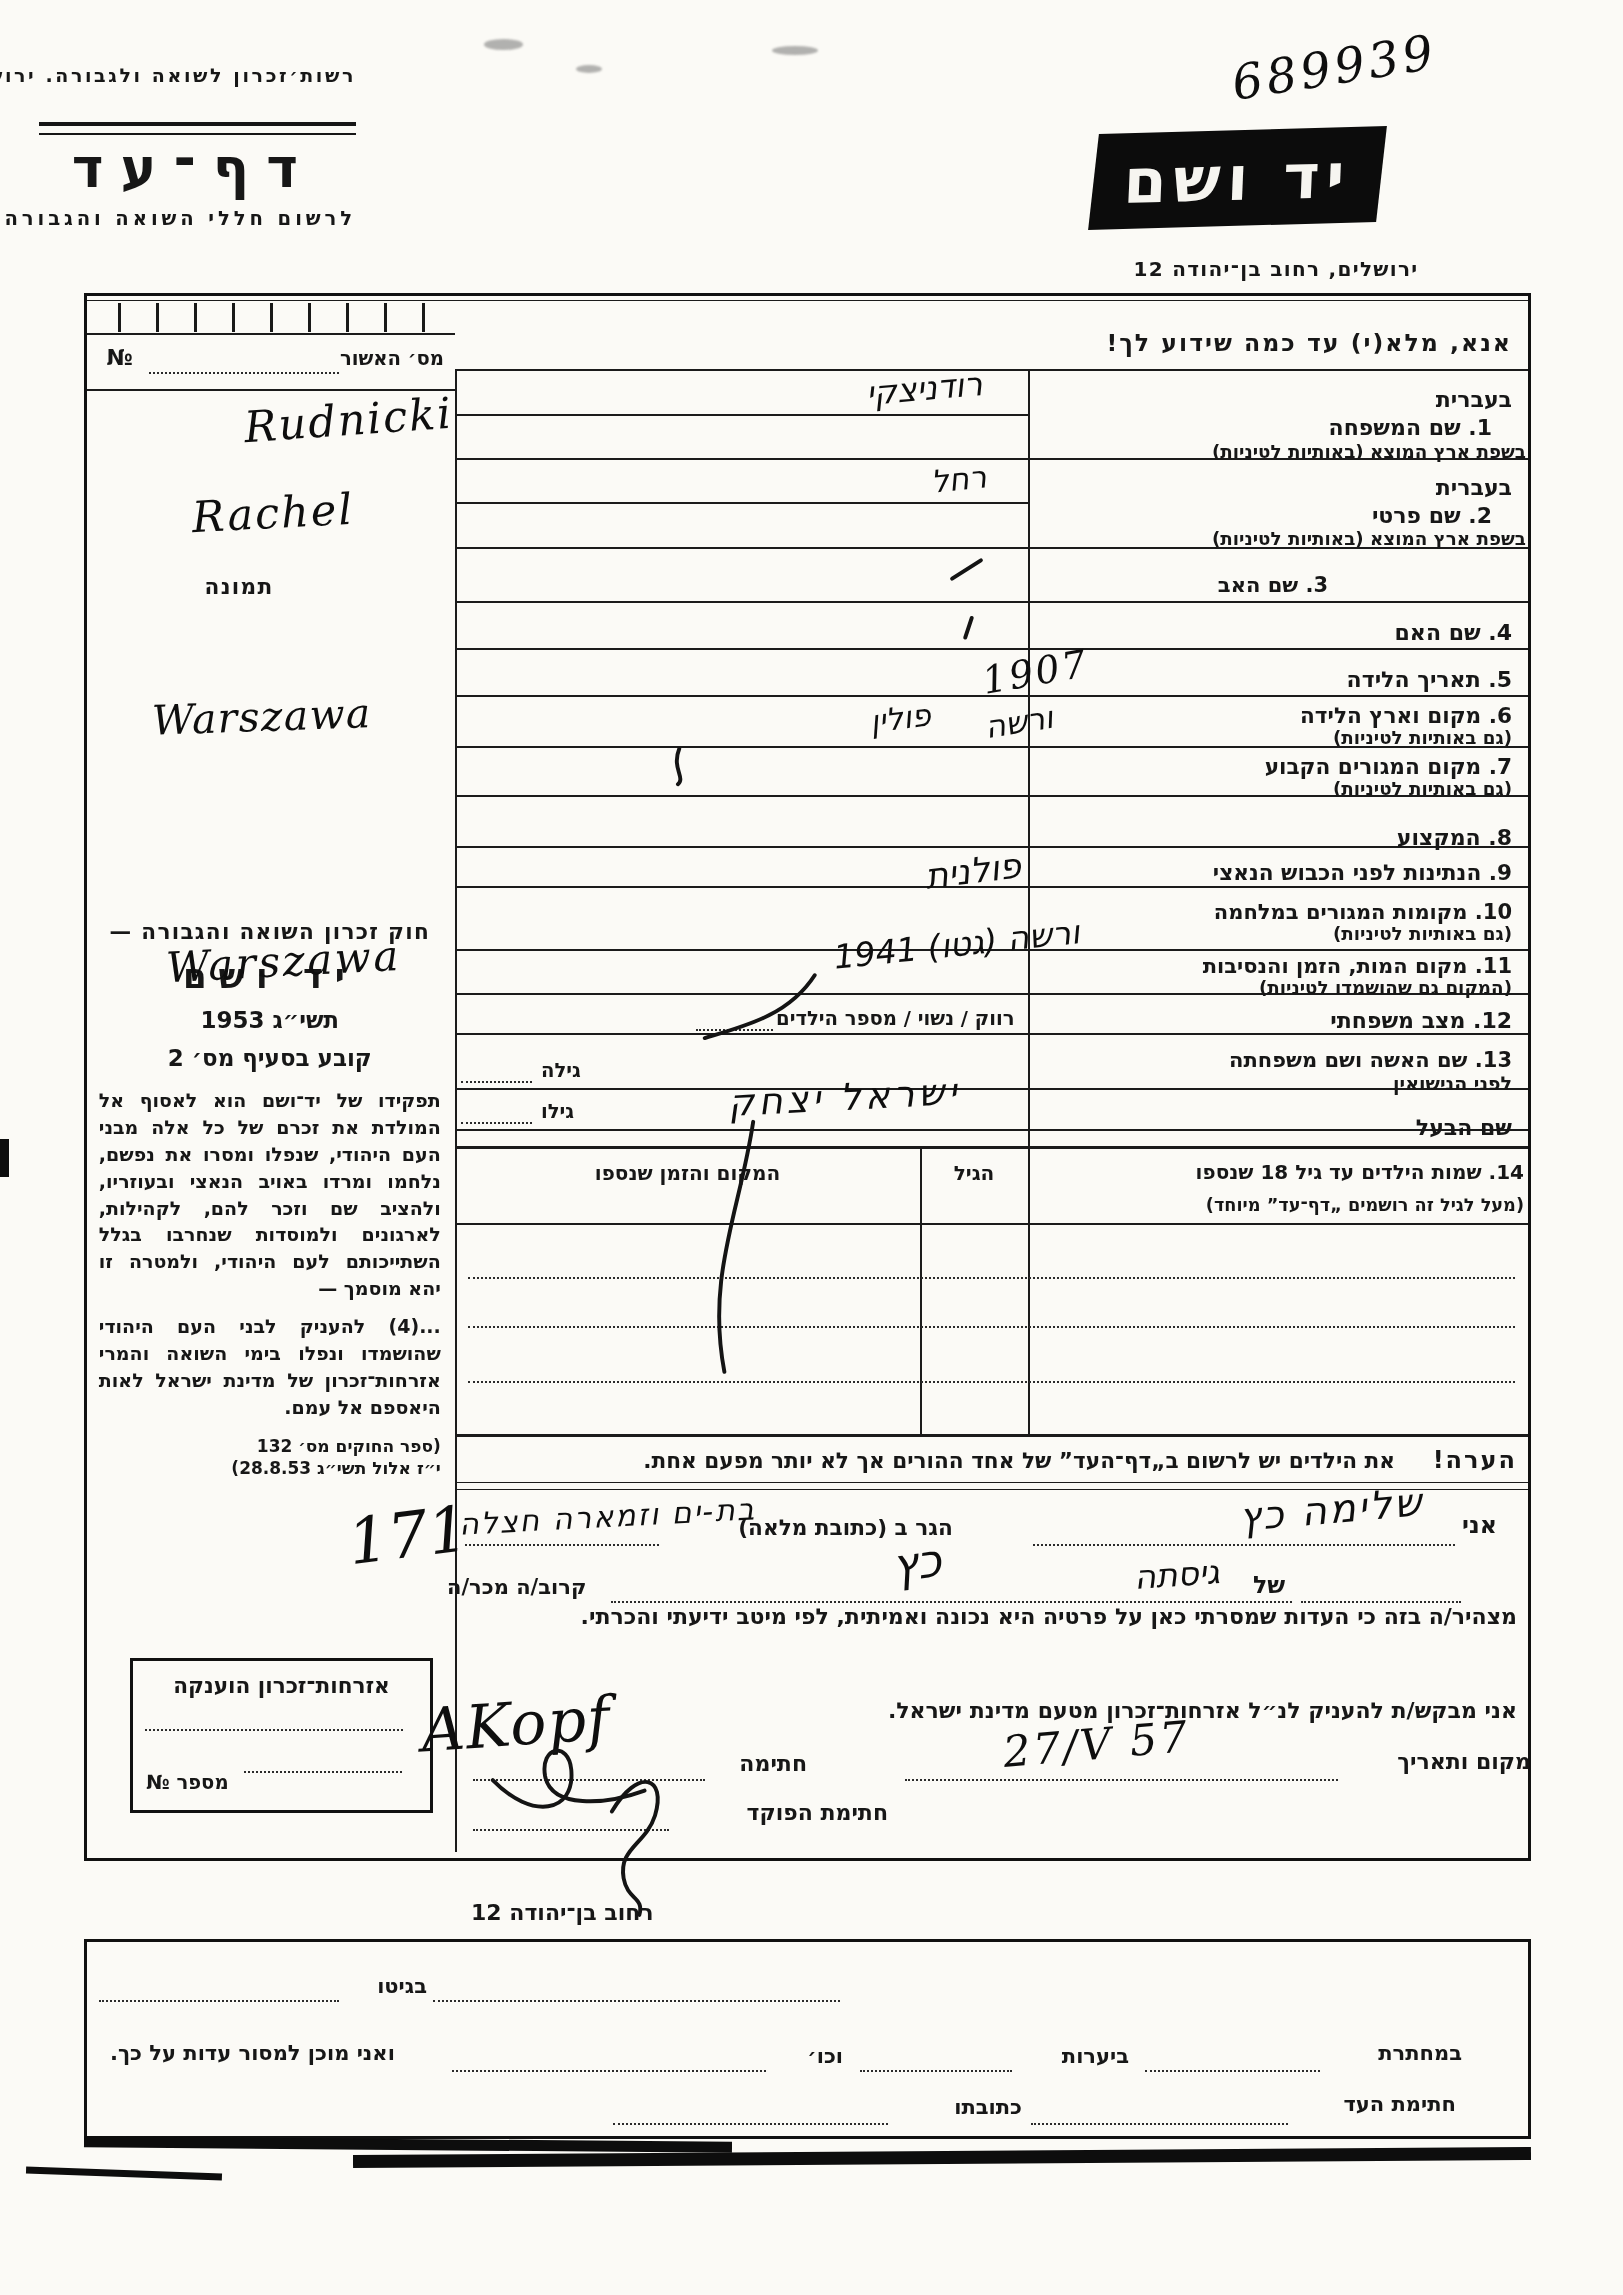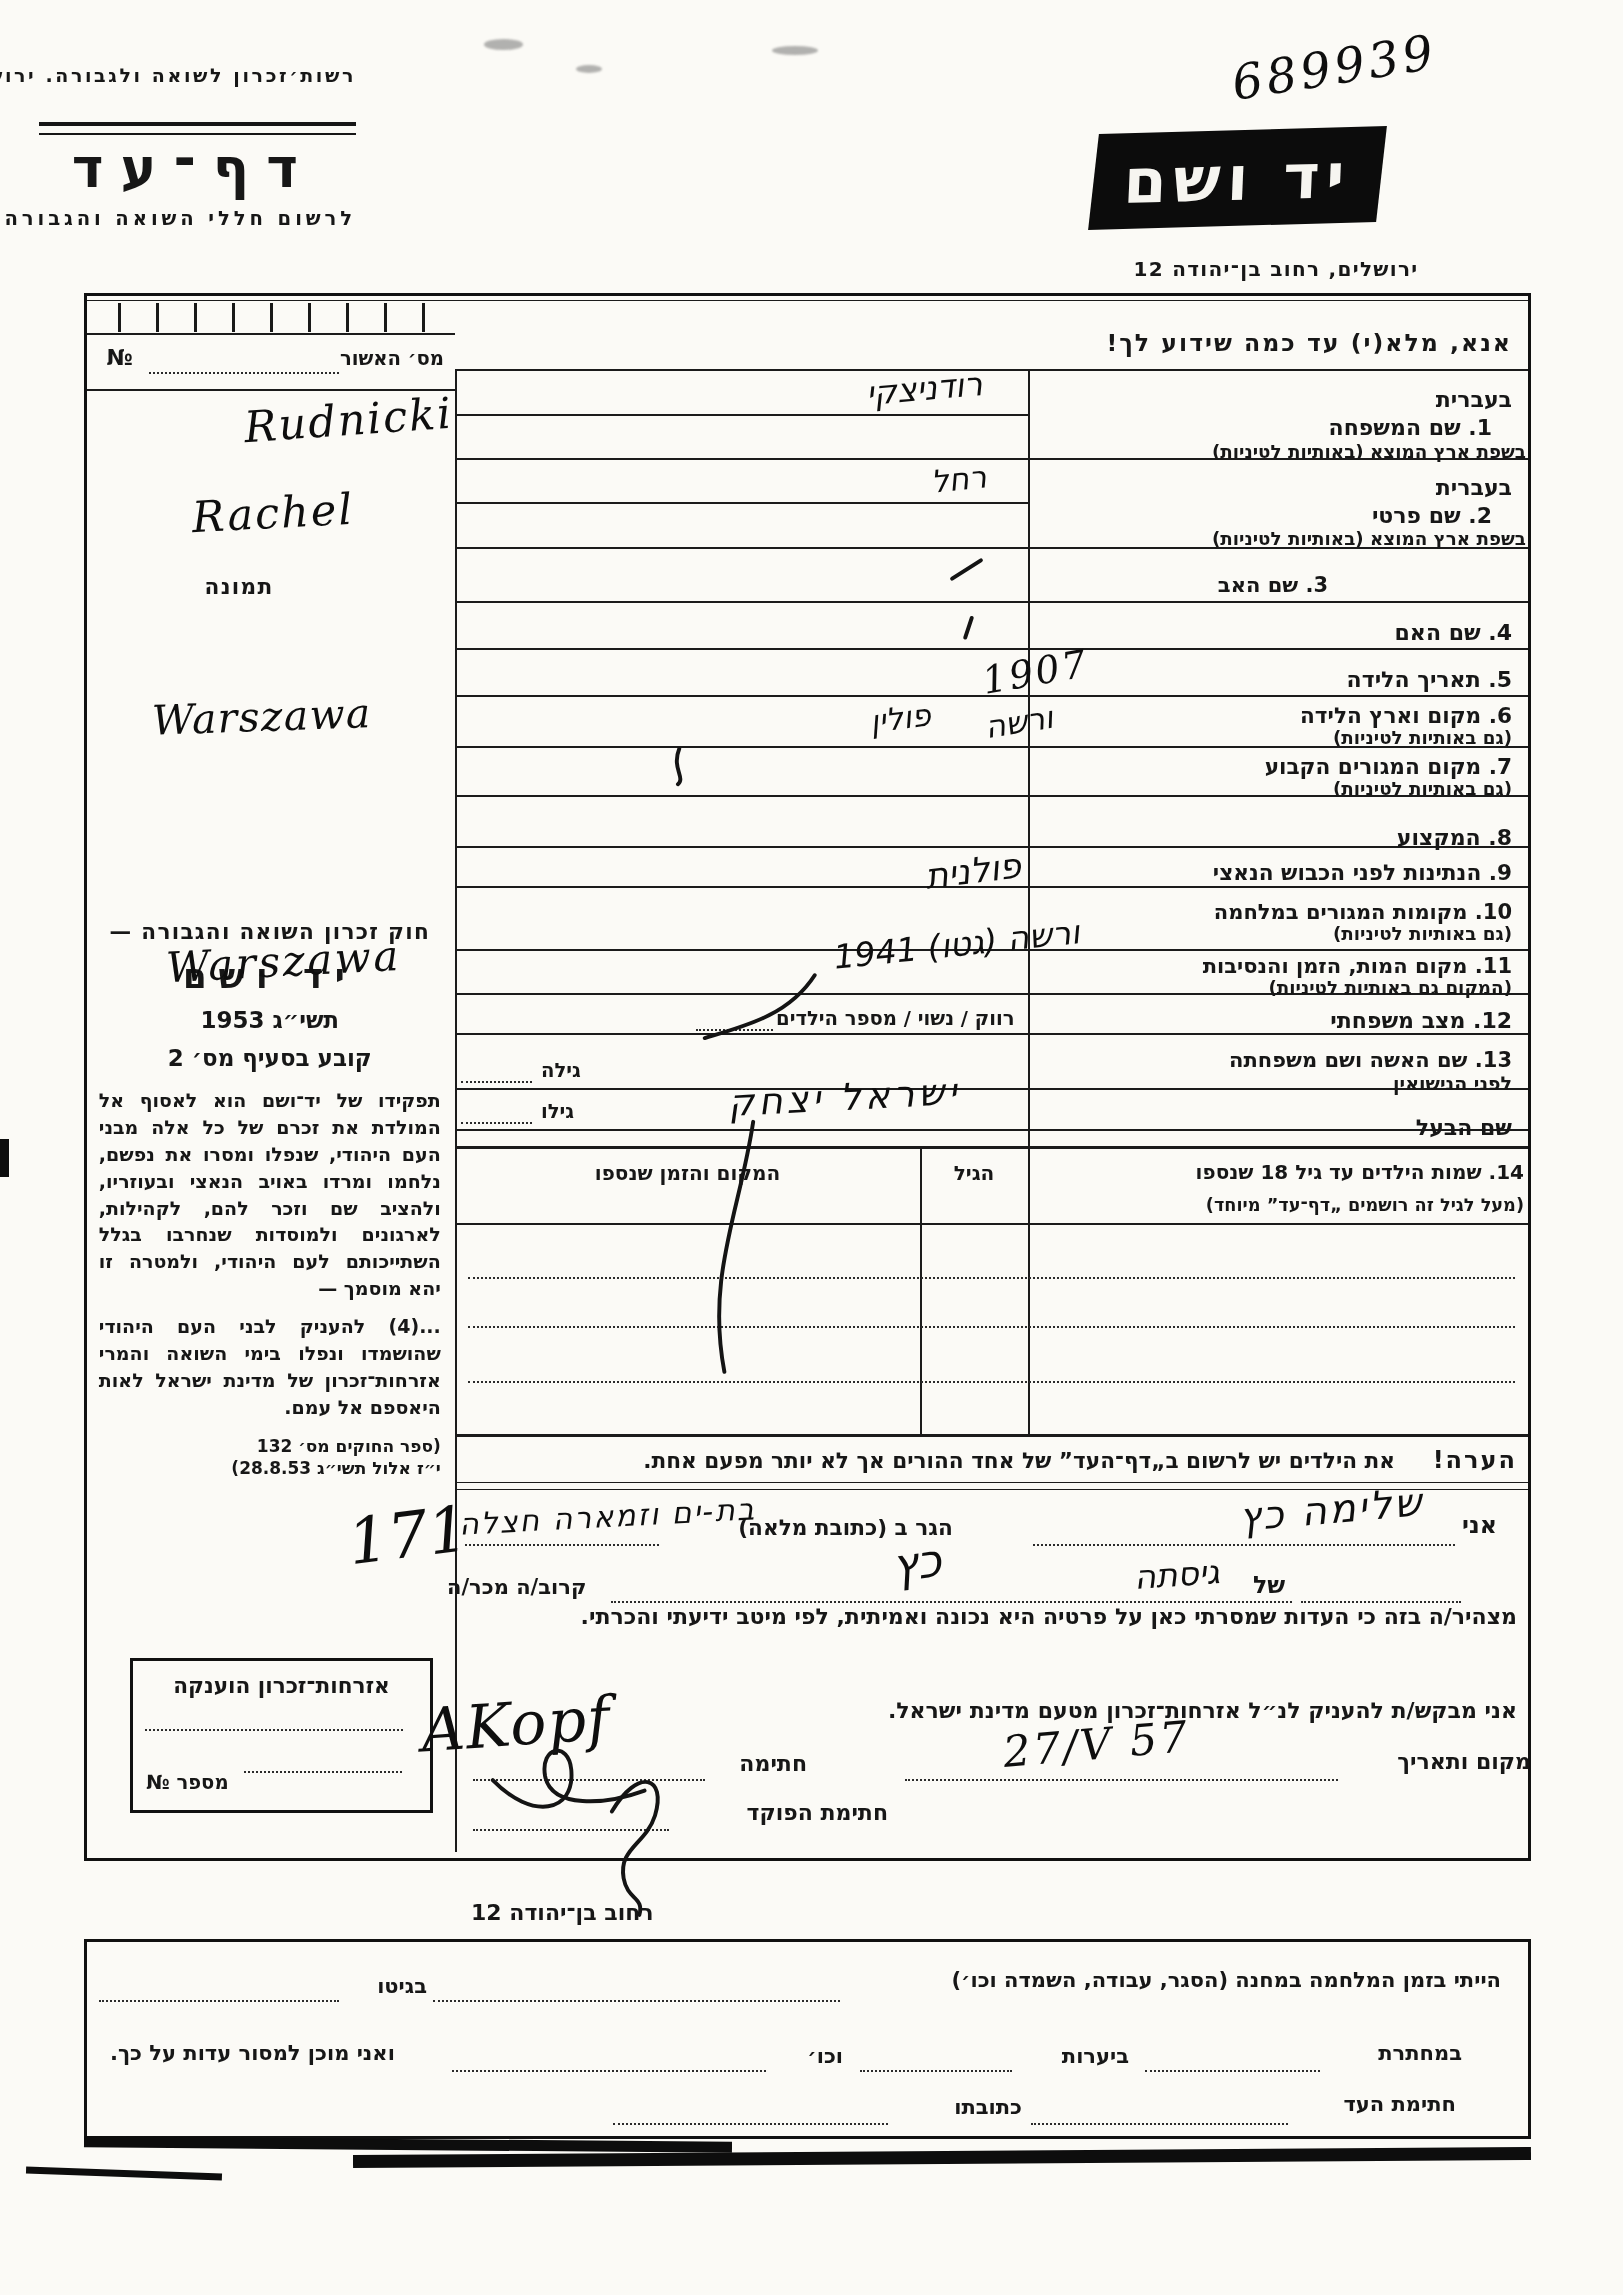--- a/index.html
+++ b/index.html
@@ -132,21 +132,21 @@
     <div class="t rt" style="left:947px;top:458px;width:478px;font-size:21.6px;">7. מקום המגורים הקבוע</div>
     <div class="t rt" style="left:947px;top:482px;width:478px;font-size:18.3px;">(גם באותיות לטיניות)</div>
 
     <div class="t rt" style="left:947px;top:528px;width:478px;font-size:22px;">8. המקצוע</div>
     <div class="t rt" style="left:947px;top:564px;width:478px;font-size:21.6px;">9. הנתינות לפני הכבוש הנאצי</div>
 
     <div class="t rt" style="left:947px;top:603px;width:478px;font-size:21px;">10. מקומות המגורים במלחמה</div>
     <div class="t rt" style="left:947px;top:627px;width:478px;font-size:18.3px;">(גם באותיות לטיניות)</div>
 
     <div class="t rt" style="left:947px;top:657px;width:478px;font-size:21px;">11. מקום המות, הזמן והנסיבות</div>
-    <div class="t rt" style="left:947px;top:681px;width:478px;font-size:18.3px;">(המקום גם באותיות לטיניות)</div>
+    <div class="t rt" style="left:947px;top:681px;width:478px;font-size:18.3px;">(המקום גם שהושמדו לטיניות)</div>
 
     <div class="t rt" style="left:947px;top:711px;width:478px;font-size:22px;">12. מצב משפחתי</div>
 
     <div class="t rt" style="left:947px;top:751px;width:478px;font-size:21px;">13. שם האשה ושם משפחתה</div>
     <div class="t rt" style="left:947px;top:776px;width:478px;font-size:19px;">לפני הנישואין</div>
     <div class="t rt" style="left:947px;top:818px;width:478px;font-size:22px;">שם הבעל</div>
 
     <div class="hl hl5" style="left:368px;top:850px;width:1073px;"></div>
     <div class="t rt wrap" style="left:947px;top:864px;width:490px;font-size:20px;">14. שמות הילדים עד גיל 18 שנספו</div>
     <div class="t rt wrap" style="left:947px;top:898px;width:490px;font-size:17.7px;">(מעל לגיל זה רושמים „דף־עד” מיוחד)</div>
@@ -222,21 +222,20 @@
         <path d="M1018,1262 C998,1398 946,1498 974,1644"></path>
         <path d="M802,2316 C842,2248 886,2262 868,2322 C854,2366 812,2372 820,2418 C826,2452 852,2446 844,2474"></path>
         <path d="M620,2268 C680,2330 746,2318 740,2252 C736,2208 692,2216 700,2262 C710,2312 792,2306 852,2284"></path>
       </g>
     </svg>
   </div>
 
   <div class="t" style="left:471px;top:1899px;width:216px;font-size:22px;text-align:left;">רחוב בן־יהודה 12</div>
 
   <div class="box" style="left:84px;top:1939px;width:1441px;height:194px;">
-    <div class="t rt" style="left:759px;top:25px;width:655px;font-size:21px;">הייתי בזמן המלחמה במחנה (הסגר, עבודה, השמדה וכו׳)</div>
     <div class="dl" style="left:346px;top:58px;width:407px;"></div>
     <div class="t" style="left:261px;top:31px;width:79px;font-size:21px;">בגיטו</div>
     <div class="dl" style="left:11.8px;top:58px;width:240px;"></div>
 
     <div class="t" style="left:1238px;top:98px;width:137px;font-size:21px;">במחתרת</div>
     <div class="dl" style="left:1058px;top:128px;width:175px;"></div>
     <div class="t" style="left:944px;top:101px;width:98px;font-size:21px;">ביערות</div>
     <div class="dl" style="left:773px;top:128px;width:152px;"></div>
     <div class="t" style="left:697px;top:101px;width:59px;font-size:21px;">וכו׳</div>
     <div class="dl" style="left:365px;top:128px;width:314px;"></div>

